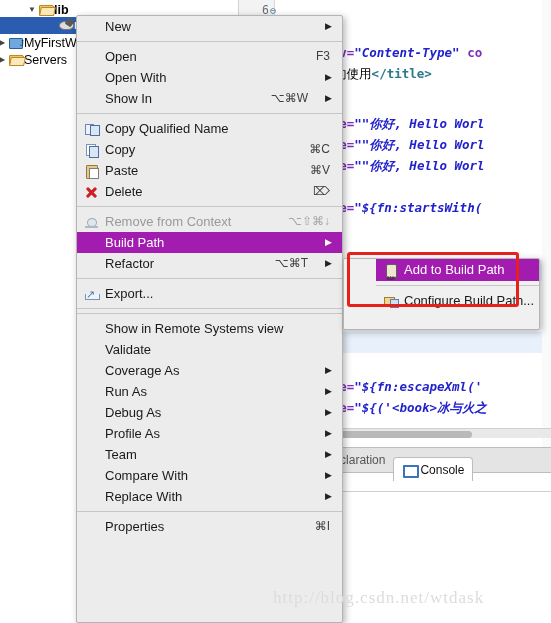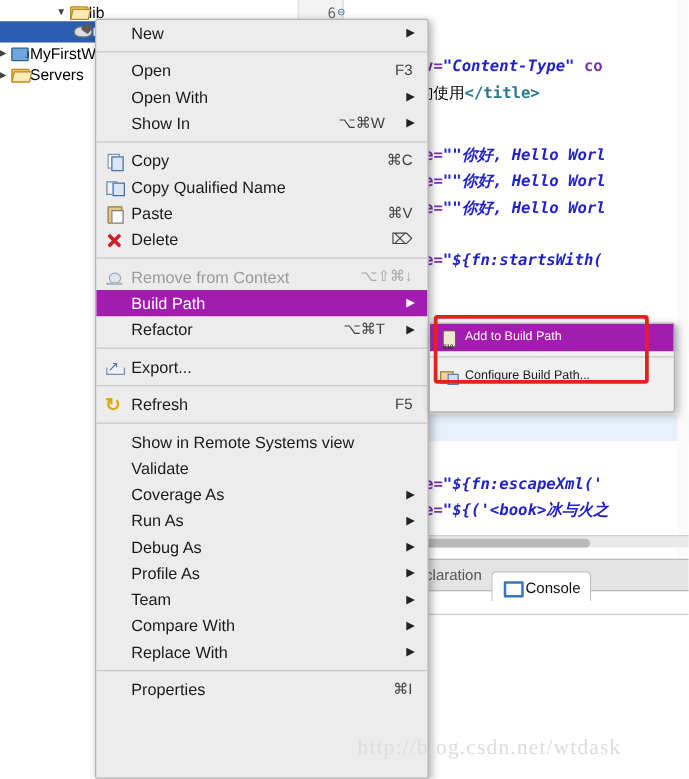--- a/index.html
+++ b/index.html
@@ -236,34 +236,34 @@
   .ico-cfgbp::after{
     content:""; position:absolute; left:7px; top:5px; width:7px; height:7px;
     background:#cfe0f2; border:1px solid #5e7ea8;
   }
 
   
   .submenu {
     position:absolute; left:343px; top:258px; width:197px; height:72px;
     background:#f0f0f0; border:1px solid #b4b4b4;
     box-shadow:2px 2px 7px rgba(0,0,0,0.30);
-    font-size:10px; color:#111; border-radius:2px; overflow:hidden;
+    font-size:13px; color:#111; border-radius:2px; overflow:hidden;padding-left:32px;
   }
   .submenu .mi { height:22px; line-height:22px; padding-left:28px; }
 
   
   .annot-rect {
     position:absolute; left:347px; top:252px; width:172px; height:55px;
     border:3px solid #e8201b; border-radius:3px;
     pointer-events:none;
   }
 
   
   .watermark {
-    position:absolute; left:286px; top:588px;
+    position:absolute; left:273px; top:588px;
     font-family:"Liberation Serif", serif;
     font-size:17px; color:#dcdcdc; letter-spacing:1px;
     white-space:nowrap;
   }
 
   
   .vscroll {
     position:absolute; right:0; top:0; width:9px; height:447px; background:#fafafa;
   }
   .hscroll-bot {
@@ -306,21 +306,21 @@
       </div>
 
     <div class="vscroll"></div>
   </div>
   <div class="hscroll-bot">
     <div class="hscroll-thumb"></div>
   </div>
 
   <div class="tree-pane">
     <div id="tree-rows">
-        <div class="tree-row" style="top: 1px; left: 43px;"><span class="twisty">▼</span><span class="ficon folder-open"></span><span>lib</span></div>
+        <div class="tree-row" style="top: 1px; left: 26px; font-weight: bold;"><span class="twisty">▼</span><span class="ficon folder-open"></span><span>lib</span></div>
         <div class="tree-row selected" style="top: 17px; left: 0px; width: 238px; padding-left: 46px;"><span class="twisty"></span><span class="ficon jar-icon"></span><span>mysql-connector-java-5.1.31.jar</span></div>
         <div class="tree-row" style="top: 34px; left: -4px;"><span class="twisty">▶</span><span class="ficon proj-icon"></span><span>MyFirstWeb</span></div>
         <div class="tree-row" style="top: 51px; left: -4px;"><span class="twisty">▶</span><span class="ficon folder-open"></span><span>Servers</span></div>
       </div>
   </div>
 
   <div class="bottom-pane">
     <div class="tabbar">
       <div class="tab">
         <span>Javadoc</span>
@@ -352,27 +352,27 @@
           <span class="lbl">Open With</span>
           <span class="arrow">▶</span>
         </div>
         <div class="mi">
           <span class="lbl">Show In</span>
           <span class="accel">⌥⌘W</span>
           <span class="arrow">▶</span>
         </div>
         <div class="sep"></div>
         <div class="mi">
+          <span class="mi-ico ico-copyq"></span>
+          <span class="lbl">Copy Qualified Name</span>
+        </div>
+        <div class="mi">
           <span class="mi-ico ico-copy"></span>
           <span class="lbl">Copy</span>
           <span class="accel">⌘C</span>
-        </div>
-        <div class="mi">
-          <span class="mi-ico ico-copyq"></span>
-          <span class="lbl">Copy Qualified Name</span>
         </div>
         <div class="mi">
           <span class="mi-ico ico-paste"></span>
           <span class="lbl">Paste</span>
           <span class="accel">⌘V</span>
         </div>
         <div class="mi">
           <span class="mi-ico ico-delete"></span>
           <span class="lbl">Delete</span>
           <span class="accel">⌦</span>
@@ -391,25 +391,20 @@
           <span class="lbl">Refactor</span>
           <span class="accel">⌥⌘T</span>
           <span class="arrow">▶</span>
         </div>
         <div class="sep"></div>
         <div class="mi">
           <span class="mi-ico ico-export"></span>
           <span class="lbl">Export...</span>
         </div>
         <div class="sep"></div>
-        <div class="mi">
-          <span class="mi-ico ico-refresh"></span>
-          <span class="lbl">Refresh</span>
-          <span class="accel">F5</span>
-        </div>
         <div class="sep"></div>
         <div class="mi">
           <span class="lbl">Show in Remote Systems view</span>
         </div>
         <div class="mi">
           <span class="lbl">Validate</span>
         </div>
         <div class="mi">
           <span class="lbl">Coverage As</span>
           <span class="arrow">▶</span>

